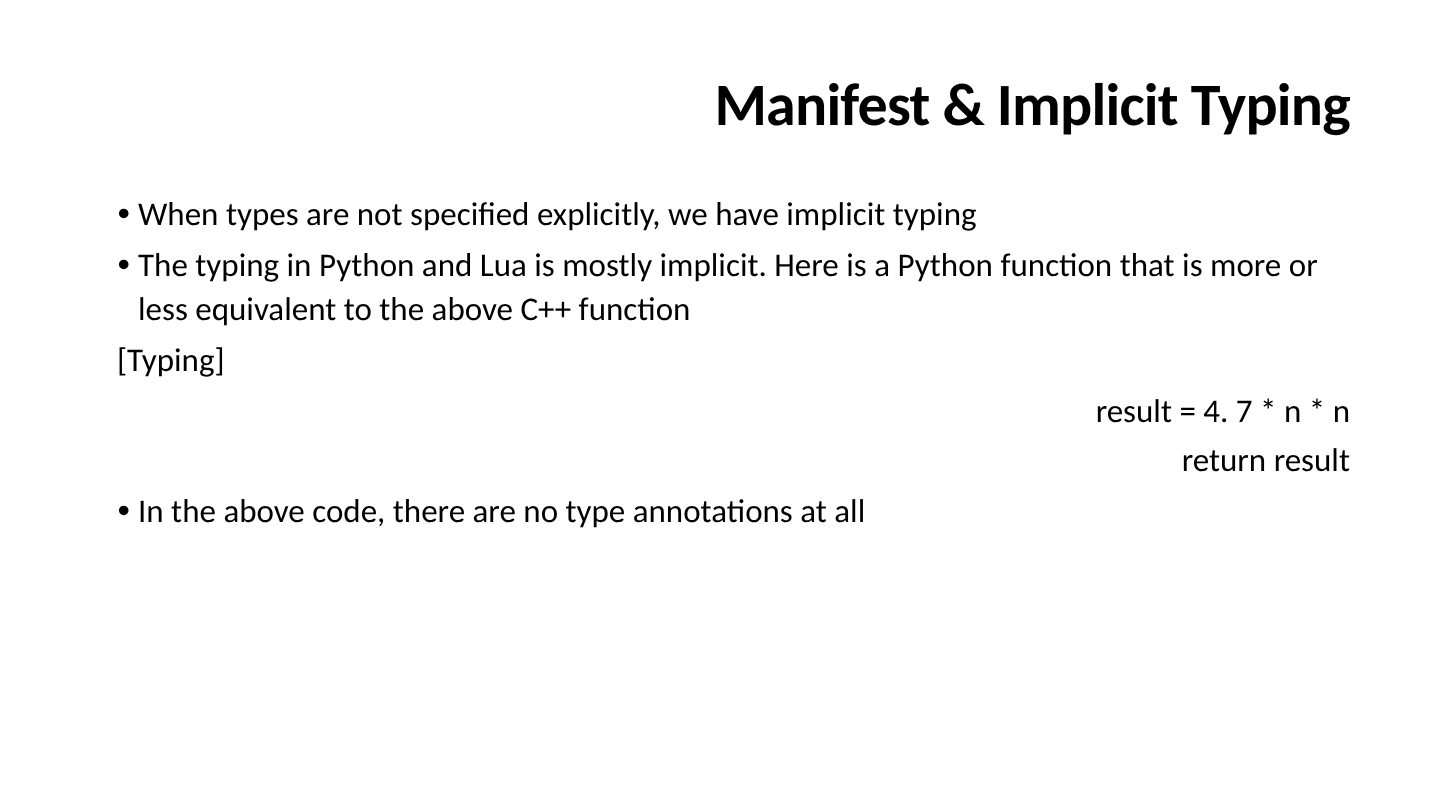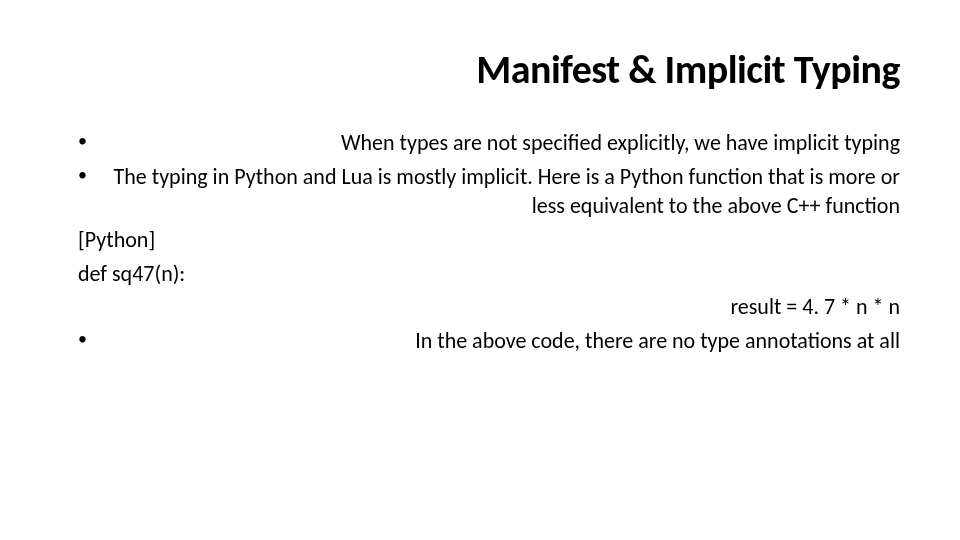--- a/index.html
+++ b/index.html
@@ -36,21 +36,20 @@
     margin: 0 0 4px 0;
   }
   .bullet-dot {
     flex: 0 0 auto;
     width: 14px;
     font-size: 18px;
     line-height: 1.5;
   }
   .bullet-text {
     flex: 1 1 auto;
-    text-align: right;
   }
   .plain-line {
     margin: 0 0 4px 0;
   }
   .code-indent {
     padding-left: 20px;
     text-align: right;
   }
 </style>
 </head>
@@ -65,23 +64,23 @@
     <div class="bullet-row">
       <span class="bullet-dot">•</span>
       <span class="bullet-text">When types are not specified explicitly, we have implicit typing</span>
     </div>
 
     <div class="bullet-row">
       <span class="bullet-dot">•</span>
       <span class="bullet-text">The typing in Python and Lua is mostly implicit. Here is a Python function that is more or less equivalent to the above C++ function</span>
     </div>
 
-    <div class="plain-line">[Python]</div>
-    <div class="plain-line">def sq47(n):</div>
+    <div class="plain-line">[Typing]</div>
     <div class="plain-line code-indent">result = 4. 7 * n * n</div>
+    <div class="plain-line code-indent">return result</div>
 
     <div class="bullet-row">
       <span class="bullet-dot">•</span>
       <span class="bullet-text">In the above code, there are no type annotations at all</span>
     </div>
 
   </div>
 
 </div>
 

